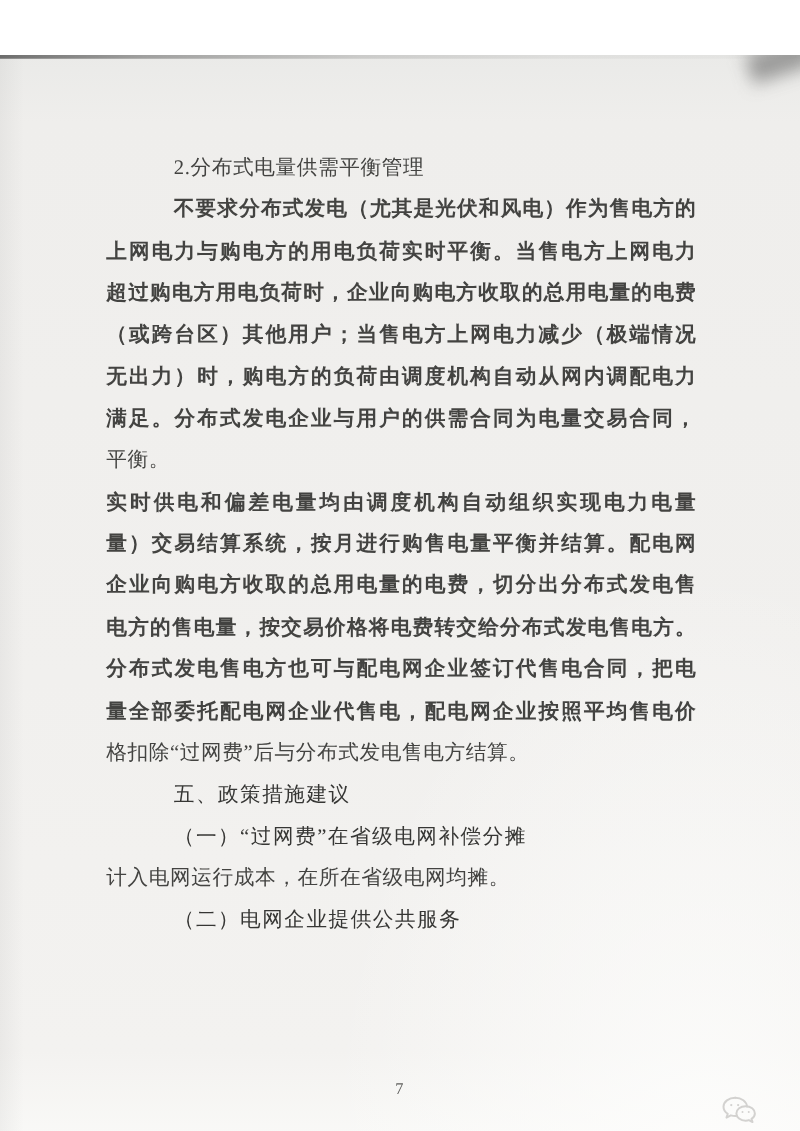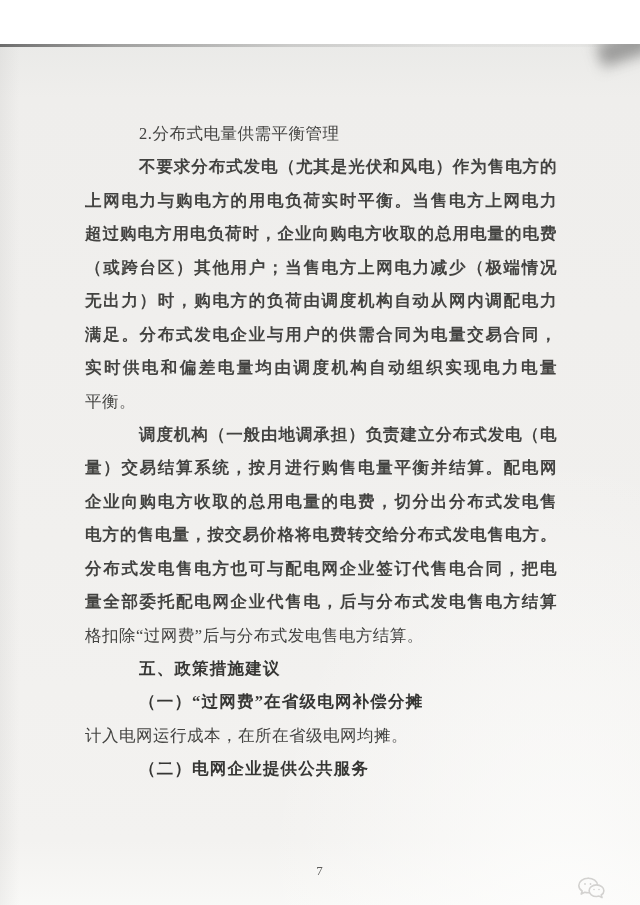--- a/index.html
+++ b/index.html
@@ -42,21 +42,21 @@
     white-space: normal;
     text-align: left;
   }
   .line.justify {
     text-align: justify;
     text-align-last: justify;
     text-justify: inter-character;
     font-weight: bold;
   }
   .line.indent { padding-left: 54px; }
-  .line.bold { font-weight: 700; color: #363634; letter-spacing: 1.2px; }
+  .line.bold { font-weight: 400; color: #363634; letter-spacing: 1.2px; }
   .page-number {
     position: absolute;
     top: 819px;
     left: 0;
     width: 100%;
     text-align: center;
     font-size: 13px;
     color: #5c5c5a;
     letter-spacing: 1px;
     font-family: "Liberation Serif", serif;
@@ -90,28 +90,27 @@
   <div class="corner-smudge"></div>
 
   <div class="doc-text">
       <div class="line indent">2.分布式电量供需平衡管理</div>
       <div class="line justify indent">不要求分布式发电（尤其是光伏和风电）作为售电方的</div>
       <div class="line justify">上网电力与购电方的用电负荷实时平衡。当售电方上网电力</div>
       <div class="line justify">超过购电方用电负荷时，企业向购电方收取的总用电量的电费</div>
       <div class="line justify">（或跨台区）其他用户；当售电方上网电力减少（极端情况</div>
       <div class="line justify">无出力）时，购电方的负荷由调度机构自动从网内调配电力</div>
       <div class="line justify">满足。分布式发电企业与用户的供需合同为电量交易合同，</div>
+      <div class="line">平衡。</div>
       <div class="line justify">实时供电和偏差电量均由调度机构自动组织实现电力电量</div>
-      <div class="line">平衡。</div>
-      <div class="line justify indent">调度机构（一般由地调承担）负责建立分布式发电（电</div>
       <div class="line justify">量）交易结算系统，按月进行购售电量平衡并结算。配电网</div>
       <div class="line justify">企业向购电方收取的总用电量的电费，切分出分布式发电售</div>
       <div class="line justify">电方的售电量，按交易价格将电费转交给分布式发电售电方。</div>
       <div class="line justify">分布式发电售电方也可与配电网企业签订代售电合同，把电</div>
-      <div class="line justify">量全部委托配电网企业代售电，后与分布式发电售电方结算</div>
+      <div class="line justify">量全部委托配电网企业代售电，配电网企业按照平均售电价</div>
       <div class="line">格扣除“过网费”后与分布式发电售电方结算。</div>
       <div class="line indent bold">五、政策措施建议</div>
       <div class="line indent bold">（一）“过网费”在省级电网补偿分摊</div>
       <div class="line">计入电网运行成本，在所在省级电网均摊。</div>
       <div class="line indent bold">（二）电网企业提供公共服务</div>
     </div>
 
   <div class="page-number">7</div>
 
   <div class="watermark">

